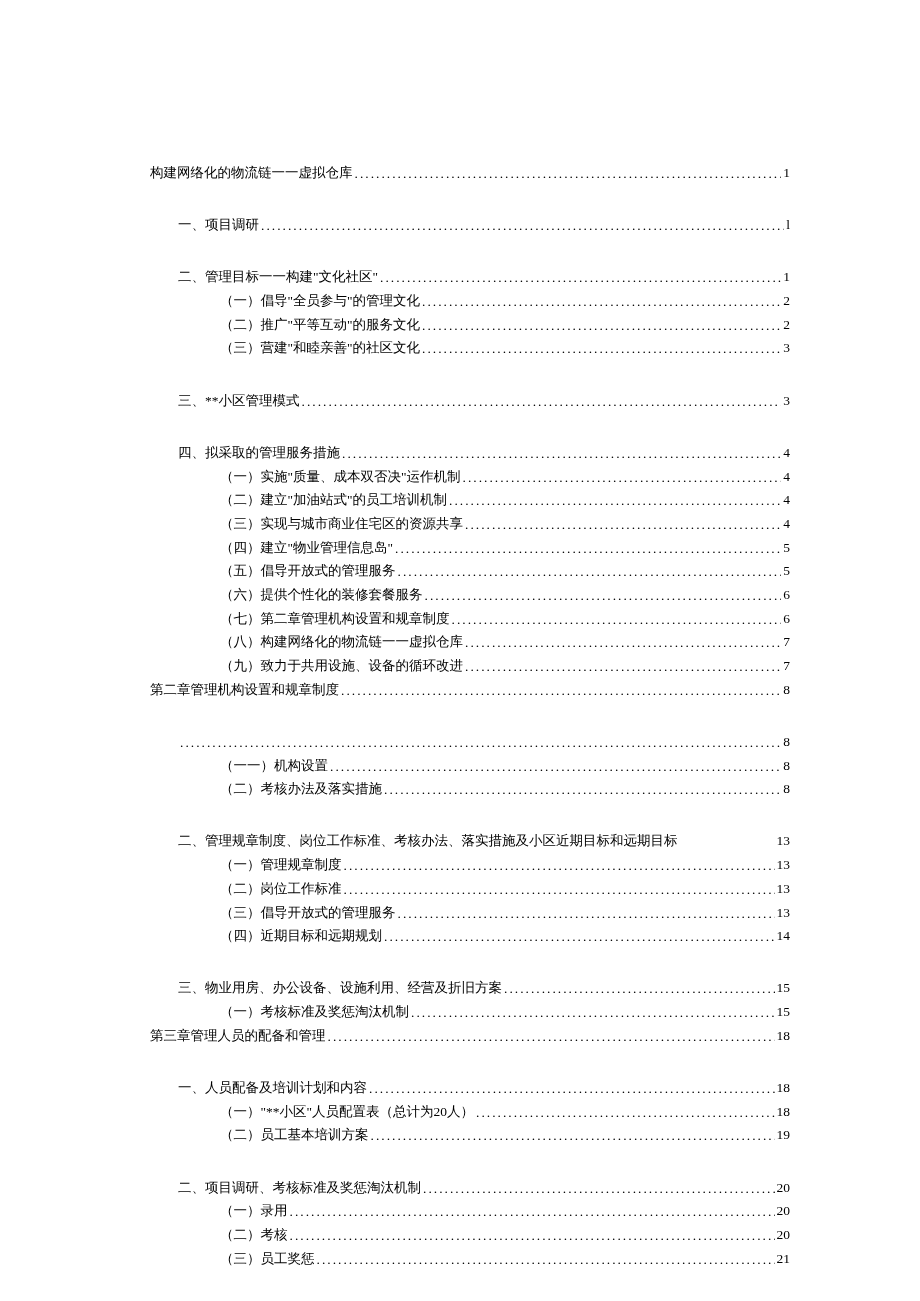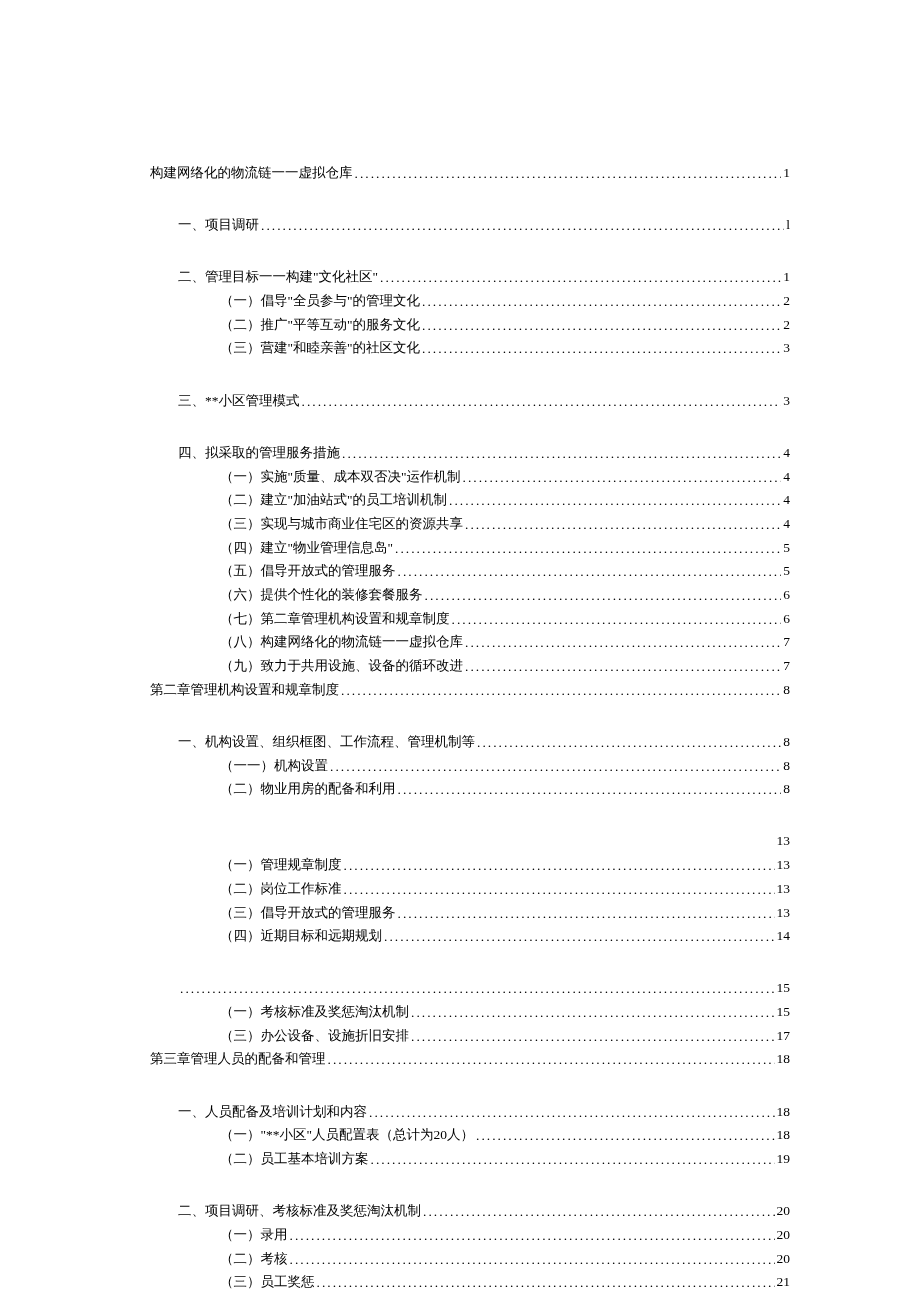--- a/index.html
+++ b/index.html
@@ -142,35 +142,35 @@
       <span class="toc-title">（九）致力于共用设施、设备的循环改进</span>
       <span class="toc-leader"></span>
       <span class="toc-page">7</span>
     </div>
     <div class="toc-row lvl0">
       <span class="toc-title">第二章管理机构设置和规章制度</span>
       <span class="toc-leader"></span>
       <span class="toc-page">8</span>
     </div>
     <div class="toc-row lvl1">
-      <span class="toc-title">一、机构设置、组织框图、工作流程、管理机制等</span>
       <span class="toc-leader"></span>
       <span class="toc-page">8</span>
     </div>
     <div class="toc-row lvl2">
       <span class="toc-title">（一一）机构设置</span>
       <span class="toc-leader"></span>
       <span class="toc-page">8</span>
     </div>
     <div class="toc-row lvl2">
-      <span class="toc-title">（二）物业用房的配备和利用</span>
+      <span class="toc-title">（二）考核办法及落实措施</span>
       <span class="toc-leader"></span>
       <span class="toc-page">8</span>
     </div>
     <div class="toc-row lvl1 no-leader">
+      <span class="toc-title">二、管理规章制度、岗位工作标准、考核办法、落实措施及小区近期目标和远期目标</span>
       <span class="toc-leader"></span>
       <span class="toc-page">13</span>
     </div>
     <div class="toc-row lvl2">
       <span class="toc-title">（一）管理规章制度</span>
       <span class="toc-leader"></span>
       <span class="toc-page">13</span>
     </div>
     <div class="toc-row lvl2">
       <span class="toc-title">（二）岗位工作标准</span>
@@ -181,32 +181,28 @@
       <span class="toc-title">（三）倡导开放式的管理服务</span>
       <span class="toc-leader"></span>
       <span class="toc-page">13</span>
     </div>
     <div class="toc-row lvl2">
       <span class="toc-title">（四）近期目标和远期规划</span>
       <span class="toc-leader"></span>
       <span class="toc-page">14</span>
     </div>
     <div class="toc-row lvl1">
+      <span class="toc-title">三、物业用房、办公设备、设施利用、经营及折旧方案</span>
       <span class="toc-leader"></span>
       <span class="toc-page">15</span>
     </div>
     <div class="toc-row lvl2">
       <span class="toc-title">（一）考核标准及奖惩淘汰机制</span>
       <span class="toc-leader"></span>
       <span class="toc-page">15</span>
-    </div>
-    <div class="toc-row lvl2">
-      <span class="toc-title">（三）办公设备、设施折旧安排</span>
-      <span class="toc-leader"></span>
-      <span class="toc-page">17</span>
     </div>
     <div class="toc-row lvl0">
       <span class="toc-title">第三章管理人员的配备和管理</span>
       <span class="toc-leader"></span>
       <span class="toc-page">18</span>
     </div>
     <div class="toc-row lvl1">
       <span class="toc-title">一、人员配备及培训计划和内容</span>
       <span class="toc-leader"></span>
       <span class="toc-page">18</span>

